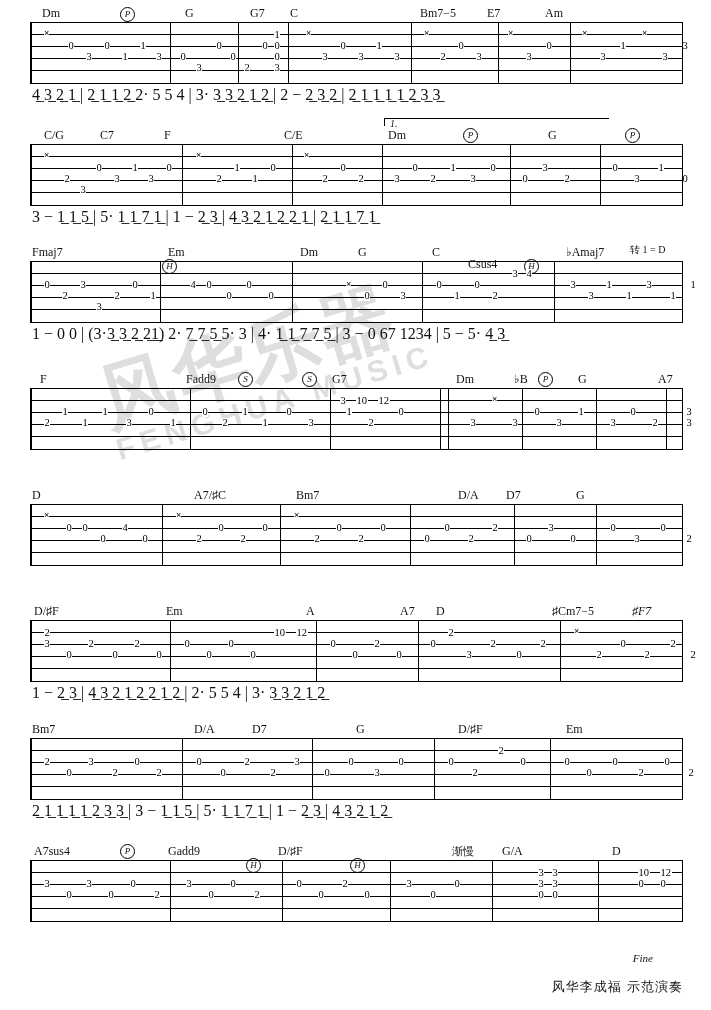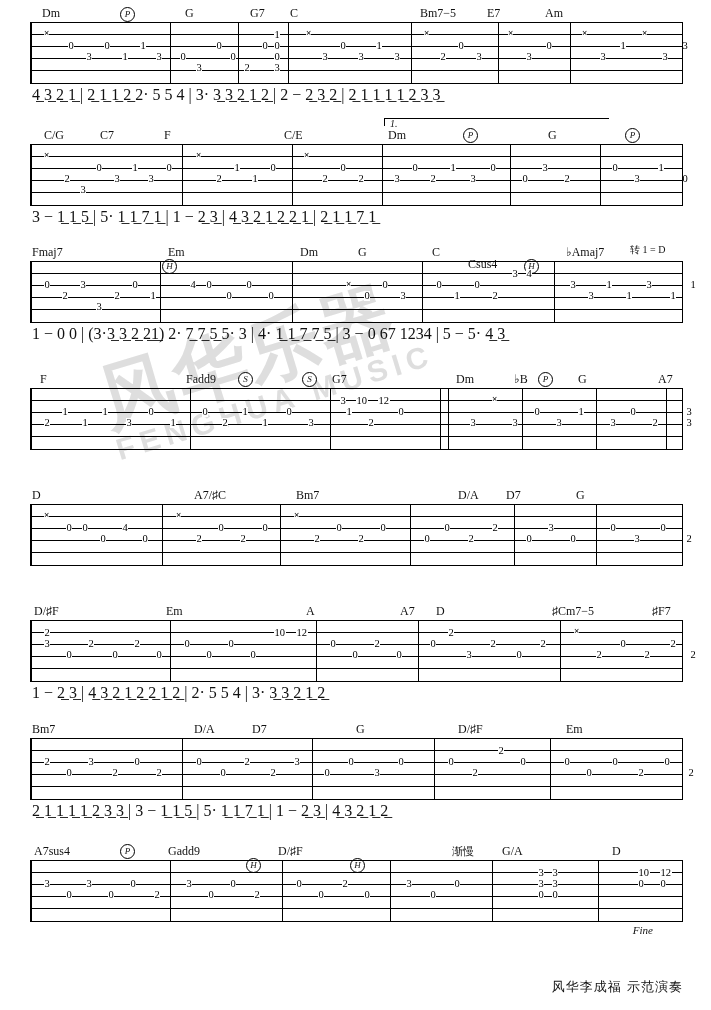--- a/index.html
+++ b/index.html
@@ -467,21 +467,21 @@
   </div>
 
   <div class="system" style="top:604px;">
     <div class="chords">
       <span class="chord" style="left:34px;">D/♯F</span>
       <span class="chord" style="left:166px;">Em</span>
       <span class="chord" style="left:306px;">A</span>
       <span class="chord" style="left:400px;">A7</span>
       <span class="chord" style="left:436px;">D</span>
       <span class="chord" style="left:552px;">♯Cm7−5</span>
-      <span class="chord" style="left:652px;">♯F7</span>
+      <span class="chord" style="left:632px;font-style:italic;">♯F7</span>
     </div>
     <div class="staff start end">
       <div class="bar" style="left:140px;"></div>
       <div class="bar" style="left:286px;"></div>
       <div class="bar" style="left:388px;"></div>
       <div class="bar" style="left:530px;"></div>
       <span class="tabnum" style="left:14px;top:7px;">2</span>
       <span class="tabnum" style="left:14px;top:18px;">3</span>
       <span class="tabnum" style="left:36px;top:29px;">0</span>
       <span class="tabnum" style="left:58px;top:18px;">2</span>
@@ -601,19 +601,19 @@
       <span class="tabnum" style="left:508px;top:18px;">3</span>
       <span class="tabnum" style="left:522px;top:18px;">3</span>
       <span class="tabnum" style="left:508px;top:29px;">0</span>
       <span class="tabnum" style="left:522px;top:29px;">0</span>
       <span class="tabnum" style="left:608px;top:7px;">10</span>
       <span class="tabnum" style="left:608px;top:18px;">0</span>
       <span class="tabnum" style="left:630px;top:7px;">12</span>
       <span class="tabnum" style="left:630px;top:18px;">0</span>
     </div>
     <div class="jianpu">
-      <span class="fine" style="top:0;">Fine</span>
+      <span class="fine" style="top:28px;">Fine</span>
     </div>
   </div>
 
   <div class="footer cn">风华李成福  示范演奏</div>
 
 </div>
 
 </body></html>

